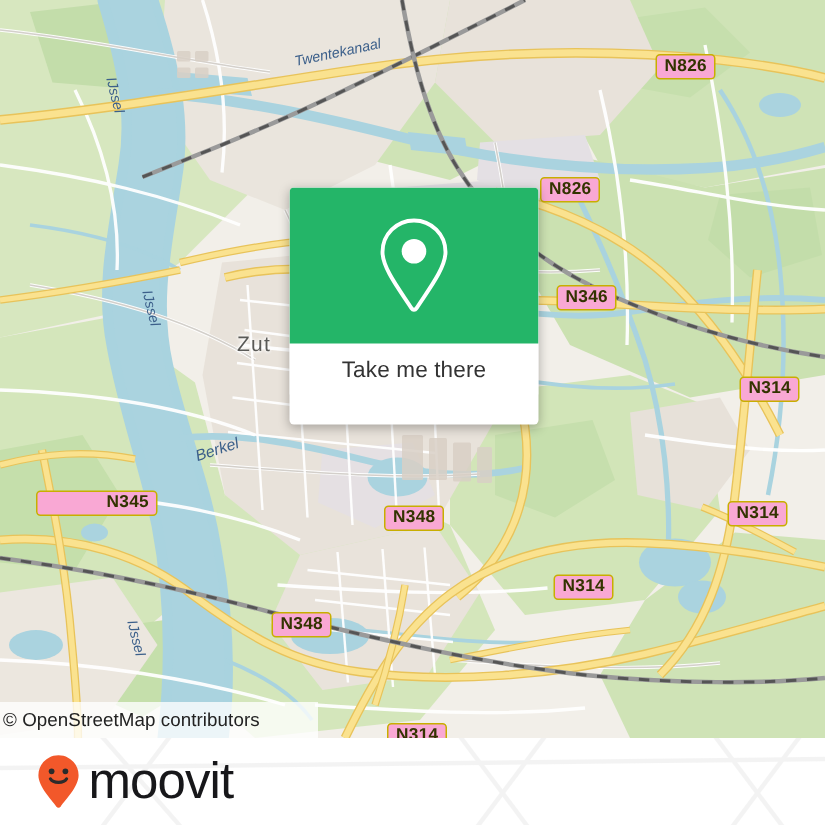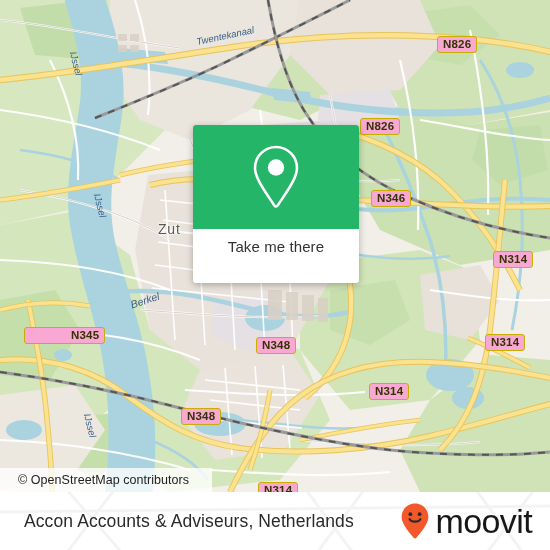--- a/index.html
+++ b/index.html
@@ -28,21 +28,21 @@
   }
   .map-canvas { position: absolute; left: 0; top: 0; width: 550px; height: 492px; }
 
   
   .attrib {
     position: absolute;
     left: 0; top: 468px;
     width: 212px; height: 24px;
     background: rgba(255,255,255,0.78);
     display: flex; align-items: center;
-    padding-left: 18px;
+    padding-left: 2px;
     box-sizing: border-box;
     z-index: 40;
   }
   .attrib span {
     font-size: 12.5px;
     color: #222222;
     letter-spacing: 0.05px;
     white-space: nowrap;
   }
 
@@ -394,21 +394,20 @@
       <g stroke="#e9e9e9" stroke-width="3" fill="none">
         <path d="M60,-10 L130,70"></path>
         <path d="M120,-10 L60,70"></path>
         <path d="M300,-10 L360,70"></path>
         <path d="M370,-10 L310,70"></path>
         <path d="M470,-10 L530,70"></path>
         <path d="M540,-10 L480,70"></path>
         <path d="M0,20 L550,14"></path>
       </g>
     </svg>
-    <div class="footer-title">Accon Accounts &amp; Adviseurs, Netherlands</div>
     <div class="brand">
       <svg width="30" height="38" viewBox="0 0 30 38">
         <path d="M15 1.5 C7.6 1.5 1.6 7.5 1.6 14.9 C1.6 22.5 10.6 31.5 13.6 35.8 C14.3 36.8 15.7 36.8 16.4 35.8 C19.4 31.5 28.4 22.5 28.4 14.9 C28.4 7.5 22.4 1.5 15 1.5 Z" fill="#f2582a"></path>
         <circle cx="10.4" cy="12.2" r="1.9" fill="#2b2b2b"></circle>
         <circle cx="19.6" cy="12.2" r="1.9" fill="#2b2b2b"></circle>
         <path d="M9.6 17.2 C11.4 20.4 18.6 20.4 20.4 17.2" stroke="#2b2b2b" stroke-width="2.1" fill="none" stroke-linecap="round"></path>
       </svg>
       <span class="brand-word">moovit</span>
     </div>
   </div>

